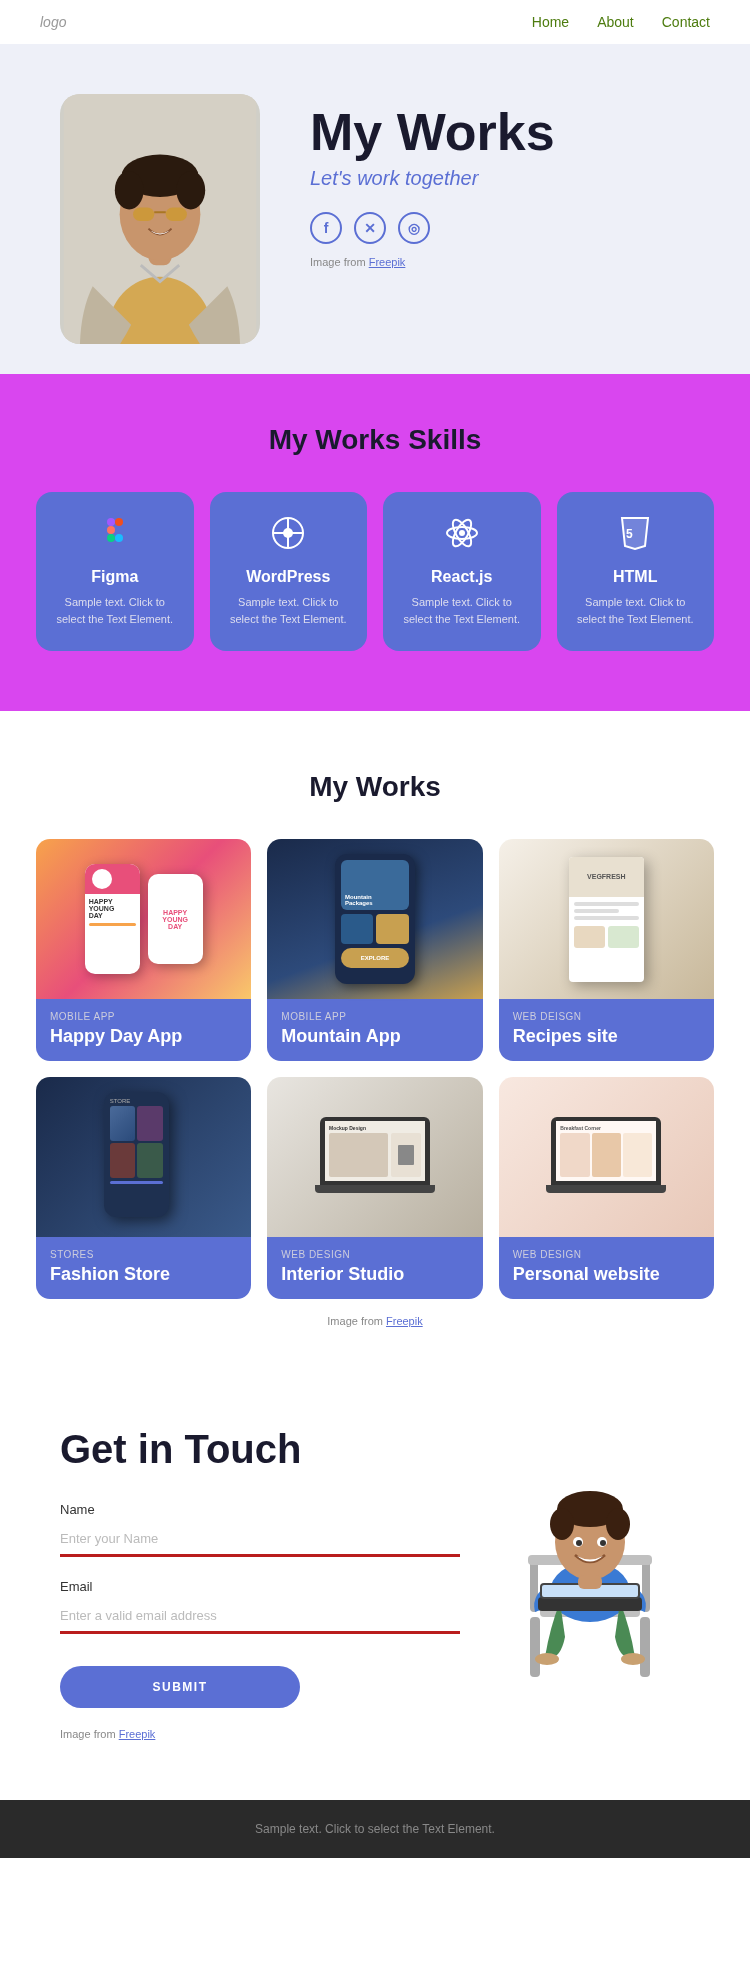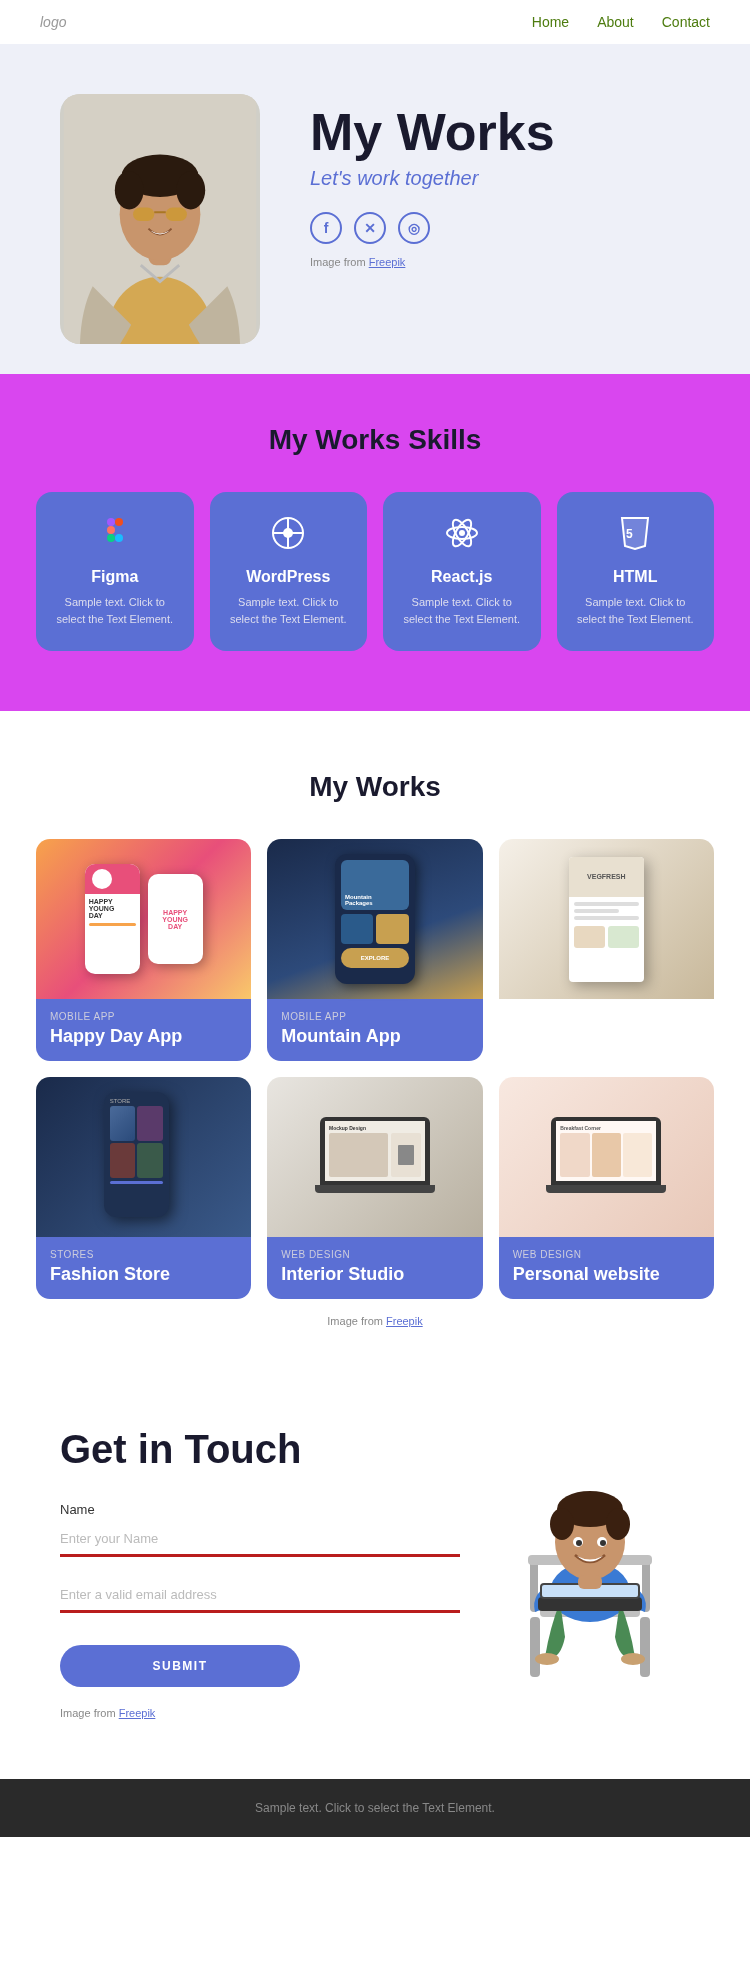--- a/index.html
+++ b/index.html
@@ -290,20 +290,24 @@
           <div style="padding:5px;">
             <div style="height:4px;background:#ddd;border-radius:2px;margin-bottom:3px;"></div>
             <div style="height:4px;background:#ddd;border-radius:2px;width:70%;margin-bottom:3px;"></div>
             <div style="height:4px;background:#ddd;border-radius:2px;margin-bottom:6px;"></div>
             <div style="display:grid;grid-template-columns:1fr 1fr;gap:3px;">
               <div style="height:22px;background:#e8d8c0;border-radius:3px;"></div>
               <div style="height:22px;background:#d8e8d0;border-radius:3px;"></div>
             </div>
           </div>
         </div>
+      </div>
+      <div class="work-overlay">
+        <div class="work-category">WEB DEISGN</div>
+        <div class="work-title">Recipes site</div>
       </div>
     </div>
 
     <div class="work-card">
       <div class="work-thumb-bg card-mock4" style="height:160px; display:flex; align-items:center; justify-content:center; padding:10px;">
         <div style="position:relative; width:80px; height:130px;">
           <div style="width:65px; height:125px; background:#1e3050; border-radius:12px; box-shadow:4px 4px 14px rgba(0,0,0,0.5); overflow:hidden; padding:6px;">
             <div style="font-size:6px;color:#aaa;margin-bottom:2px;">STORE</div>
             <div style="display:grid;grid-template-columns:1fr 1fr;gap:2px;margin-bottom:3px;">
               <div style="height:35px;background:#3a5a8a;border-radius:3px;overflow:hidden;">
@@ -376,20 +380,21 @@
 </section>
 
 <section class="contact-section">
   <div class="contact-form">
     <h2 class="contact-title">Get in Touch</h2>
     <div class="form-group">
       <label class="form-label">Name</label>
       <input class="form-input" type="text" placeholder="Enter your Name" style="">
     </div>
     <div class="form-group">
+      <label class="form-label">Email</label>
       <input class="form-input" type="email" placeholder="Enter a valid email address" style="">
     </div>
     <button class="submit-btn">SUBMIT</button>
     <p class="contact-freepik" style="margin-top:20px;">
       <span>Image from </span><a href="#">Freepik</a>
     </p>
   </div>
   <div class="contact-image">
     
     <svg viewBox="0 0 200 280" width="200" height="280" xmlns="http://www.w3.org/2000/svg">

